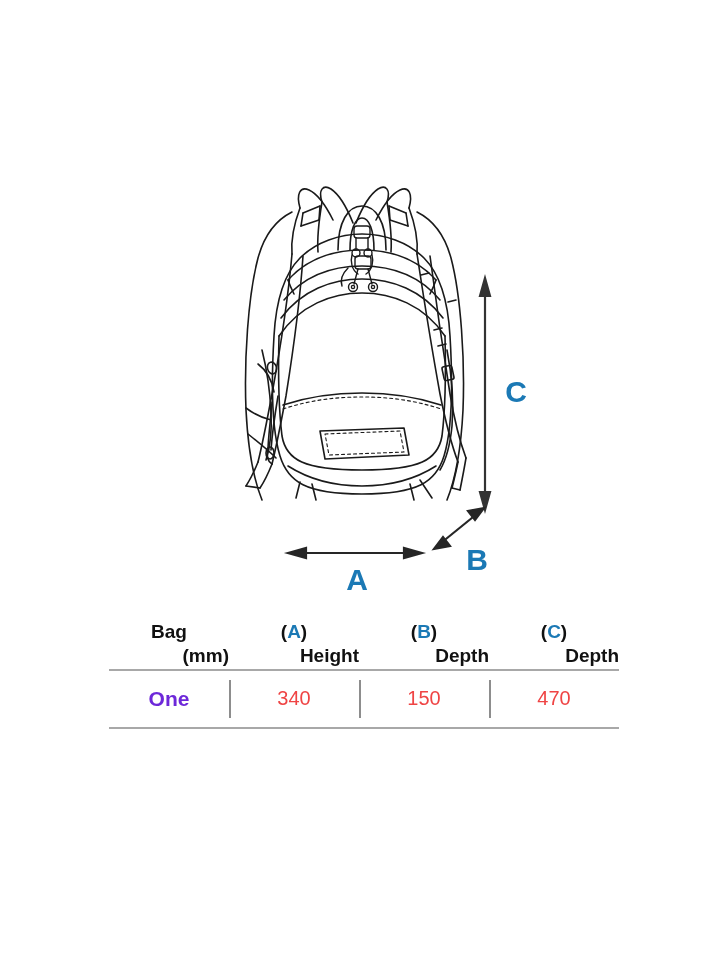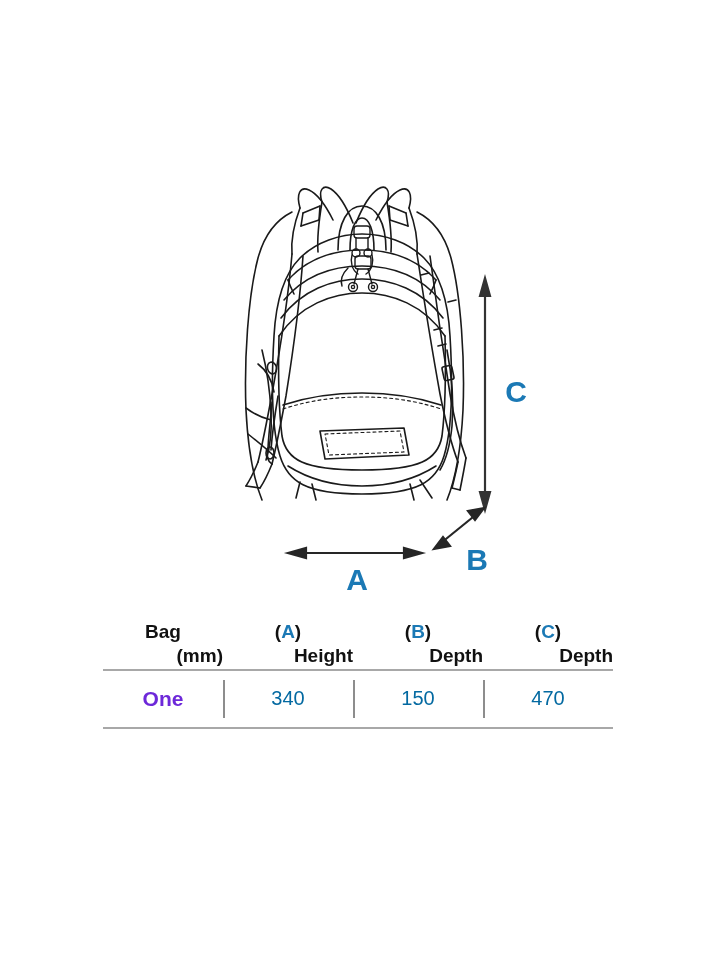--- a/index.html
+++ b/index.html
@@ -41,21 +41,21 @@
   .dim-letter {
     font-family: "Liberation Sans", sans-serif;
     font-weight: 700;
     font-size: 30px;
     fill: #1b79b5;
   }
 
   
   #size-table {
     position: absolute;
-    left: 103px;
+    left: 109px;
     top: 620px;
     width: 510px;
   }
   table.dims {
     border-collapse: collapse;
     width: 510px;
     table-layout: fixed;
   }
   table.dims th,
   table.dims td {
@@ -87,21 +87,21 @@
     color: #1b79b5;
     font-weight: 700;
   }
   tbody tr {
     border-top: 2px solid #a8a8a8;
     border-bottom: 2px solid #a8a8a8;
   }
   tbody td {
     height: 56px;
     font-size: 20px;
-    color: #0369a1;
+    color: #ef4444;
     font-weight: 400;
     position: relative;
   }
   tbody td.label-cell {
     font-weight: 700;
     font-size: 21px;
     color: #6d28d9;
   }
   tbody td.divided::before {
     content: "";

